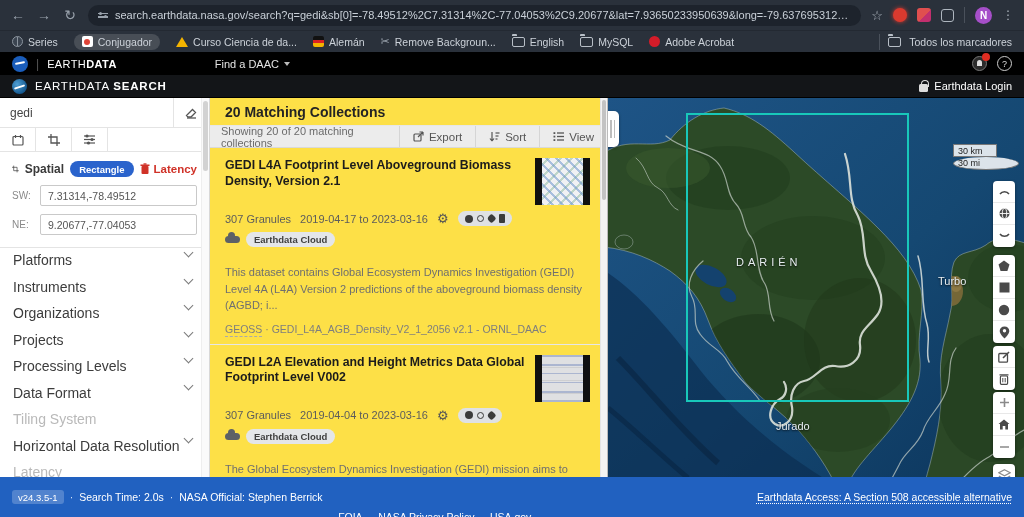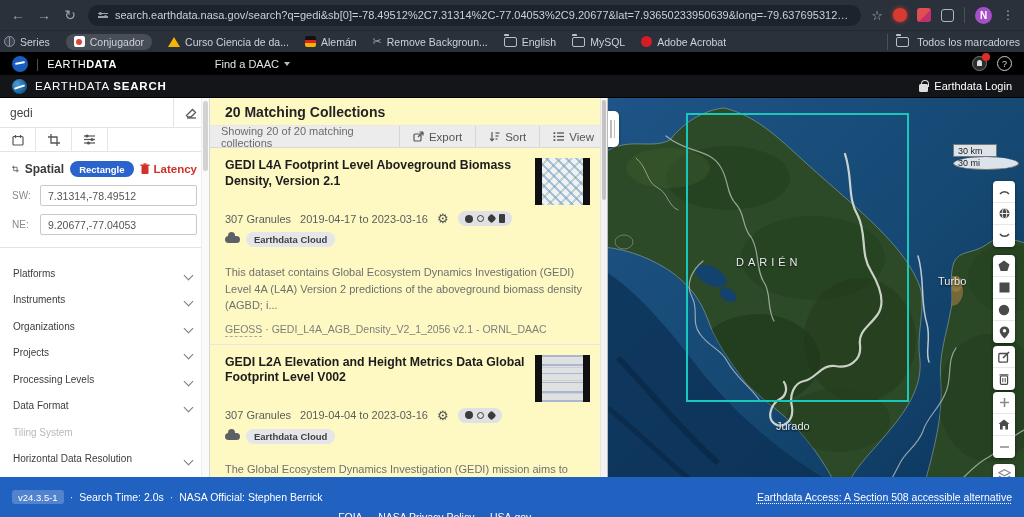--- a/index.html
+++ b/index.html
@@ -17,21 +17,21 @@
   .url-text { color:#c9d0d8; font-size:11px; white-space:nowrap; overflow:hidden; text-overflow:ellipsis; }
   .star { color:#aeb6bf; font-size:13px; }
   .ext-dot { width:14px; height:14px; border-radius:50%; background:#d93a2f; box-shadow:0 0 4px #d93a2f; }
   .ext-tp { width:14px; height:14px; border-radius:3px; background:linear-gradient(135deg,#e04f4f 55%,#c22f6e 55%); }
   .ext-puzzle { width:13px; height:13px; border:1.6px solid #aeb6bf; border-radius:3px; }
   .chrome-div { width:1px; height:16px; background:#4a515b; }
   .avatar { width:17px; height:17px; border-radius:50%; background:#a64fc9; color:#fff; font-size:10px; display:flex; align-items:center; justify-content:center; font-weight:bold; }
   .kebab { color:#aeb6bf; font-size:12px; letter-spacing:0; }
 
   
-  .bmbar { height:22px; background:#2a313b; border-top:1px solid #232932; display:flex; align-items:center; padding:0 4px; gap:16px; }
+  .bmbar { height:22px; background:#2a313b; border-top:1px solid #232932; display:flex; align-items:center; padding:0 12px; gap:16px; }
   .bm { display:flex; align-items:center; gap:5px; color:#ccd2d9; font-size:10.5px; white-space:nowrap; }
   .bm.sel { background:rgba(255,255,255,.14); border-radius:9px; padding:2px 8px; }
   .fav { width:11px; height:11px; border-radius:50%; flex:0 0 auto; }
   .fav.globe { background:#3b4450; border:1px solid #8b949e; position:relative; }
   .fav.globe::after { content:""; position:absolute; left:4px; top:0; width:2px; height:100%; border-left:1px solid #8b949e; }
   .fav.conj { background:#fff; border-radius:2px; position:relative; }
   .fav.conj::after { content:""; position:absolute; left:2.5px; top:2.5px; width:6px; height:6px; border-radius:50%; background:#e04438; }
   .fav.flag { border-radius:2px; background:linear-gradient(180deg,#111 34%,#d22 34% 67%,#f4b400 67%); }
   .fav.adobe { background:#d51c29; }
   .folder { width:13px; height:10px; border:1.4px solid #b8bfc7; border-radius:2px; position:relative; flex:0 0 auto; }
@@ -77,30 +77,30 @@
   .tool-cell { width:36px; border-right:1px solid #e4e4e4; display:flex; align-items:center; justify-content:center; }
   .spatial { padding:9px 12px 12px; border-bottom:1px solid #e4e4e4; }
   .spatial-head { display:flex; align-items:center; gap:6px; }
   .spatial-label { font-size:12px; font-weight:bold; color:#3a3a3a; }
   .pill-rect { background:#2a63cc; color:#fff; font-size:9.5px; font-weight:bold; border-radius:9px; padding:2.5px 9px; }
   .remove { margin-left:auto; display:flex; align-items:center; gap:4px; color:#d03228; font-size:11.5px; font-weight:bold; }
   .coord-row { margin-top:8px; display:flex; align-items:center; gap:6px; }
   .coord-row label { font-size:10px; color:#8a8a8a; width:22px; }
   .coord-row input { flex:1; height:21px; border:1px solid #c9c9c9; border-radius:2px; font-size:10.5px; color:#555; padding:0 7px; font-family:inherit; min-width:0; }
   .facets { padding-top:4px; }
-  .facet { height:26.5px; display:flex; align-items:flex-end; padding:0 13px; font-size:10px; color:#3c3c3c; }
+  .facet { height:26.5px; display:flex; align-items:flex-start; padding:0 13px; font-size:14px; color:#3c3c3c; }
   .facet span { flex:1; }
   .facet::after { content:""; width:6px; height:6px; border-right:1.6px solid #7a7a7a; border-bottom:1.6px solid #7a7a7a; transform:rotate(45deg); margin-right:4px; margin-top:-3px; }
   .facet.disabled { color:#b9b9b9; }
   .facet.disabled::after { display:none; }
   .side-scroll { position:absolute; right:0; top:0; bottom:0; width:8px; background:#fafafa; border-left:1px solid #eee; }
   .side-scroll i { position:absolute; top:3px; left:1px; width:5px; height:70px; background:#d2d2d2; border-radius:3px; }
 
   
-  .results { width:398px; background:#fef9c3; border-right:1px solid #bbb; display:flex; flex-direction:column; position:relative; flex:0 0 auto; }
+  .results { width:398px; background:#fde047; border-right:1px solid #bbb; display:flex; flex-direction:column; position:relative; flex:0 0 auto; }
   .res-title { height:28px; display:flex; align-items:center; padding:0 15px; font-size:14px; font-weight:bold; color:#242424; border-bottom:1px solid #e7e7e7; }
   .res-bar { height:22px; background:#ececec; border-bottom:1px solid #d9d9d9; display:flex; align-items:stretch; font-size:11px; color:#6b6b6b; }
   .res-count { display:flex; align-items:center; padding-left:11px; flex:1; }
   .action { display:flex; align-items:center; gap:5px; padding:0 13px; border-left:1px solid #d5d5d5; color:#555; font-size:11.5px; }
   .list { flex:1; overflow:hidden; position:relative; padding-right:7px; }
   .card { padding:10px 10px 9px 15px; border-bottom:1px solid #e6e6e6; }
   .card-head { display:flex; gap:9px; }
   .card-title { flex:1; font-size:12.3px; font-weight:bold; color:#1c1c1c; line-height:1.3; }
   .thumb { width:55px; height:47px; flex:0 0 auto; border-left:7px solid #101010; border-right:7px solid #101010; background:
       repeating-linear-gradient(45deg, rgba(110,150,205,.55) 0 2px, transparent 2px 7px),

